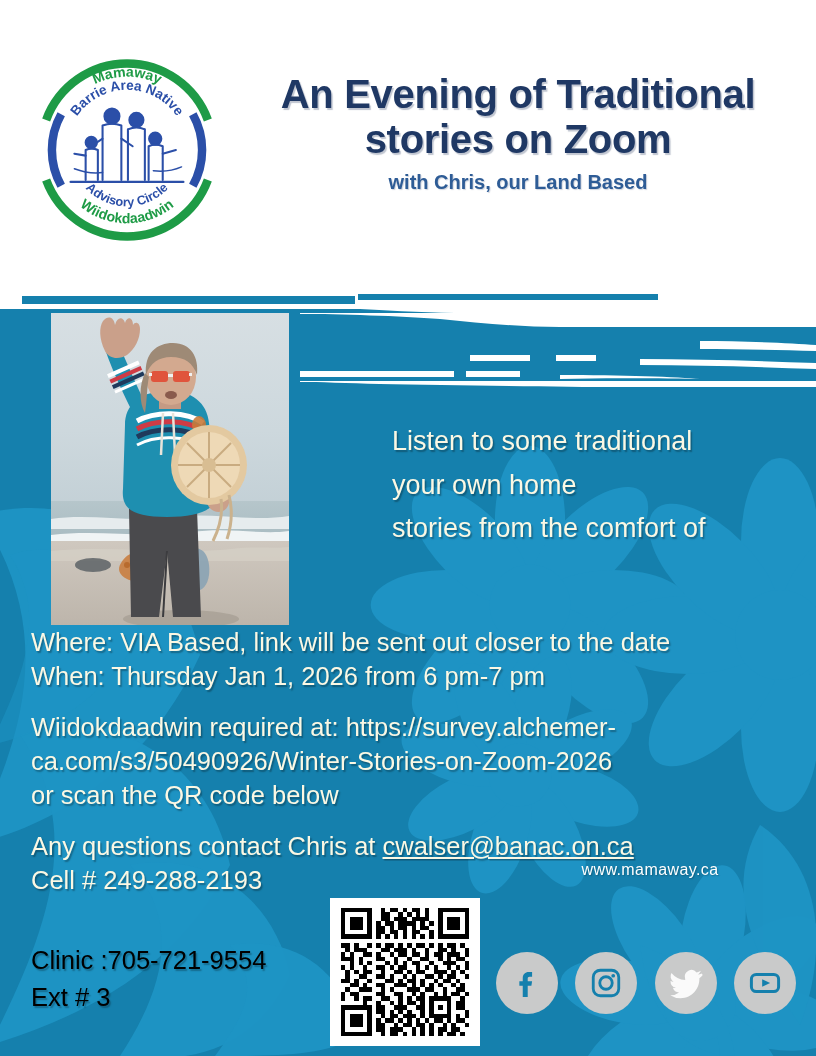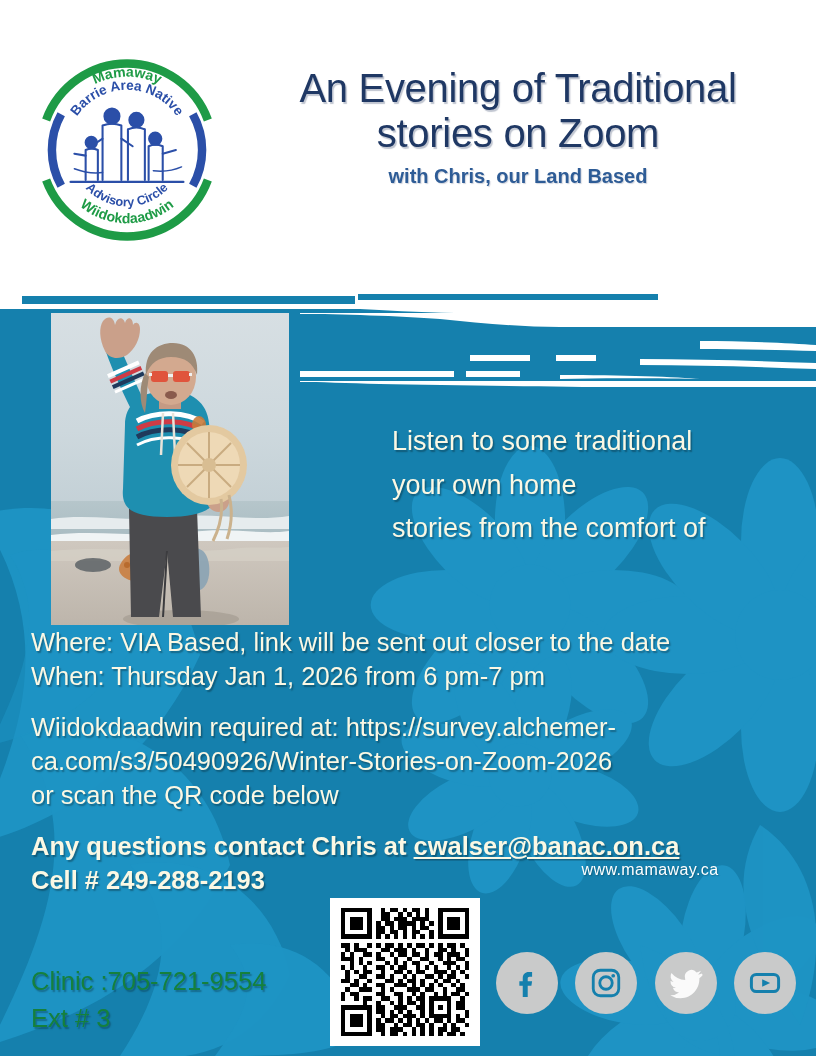--- a/index.html
+++ b/index.html
@@ -44,26 +44,26 @@
   
   .title-block {
     position: absolute;
     left: 233px;
     top: 66px;
     width: 570px;
     text-align: center;
   }
   .title-main {
     font-size: 40px;
-    font-weight: normal;
+    font-weight: bold;
     color: #1F3864;
     line-height: 1.12;
     letter-spacing: -0.3px;
     text-shadow: 1.5px 1.5px 1px rgba(140,150,170,0.55);
-    margin: 0;
+    margin: 6px;
   }
   .title-sub {
     margin-top: 8px;
     font-size: 20px;
     font-weight: bold;
     color: #2E5C96;
     line-height: 1.22;
     text-shadow: 1px 1px 1px rgba(150,160,180,0.45);
   }
 
@@ -140,34 +140,34 @@
     left: 31px;
     top: 626px;
     width: 760px;
     z-index: 9;
     color: #FBF8E4;
     font-size: 25.5px;
     line-height: 1.32;
     text-shadow: 1.5px 1.5px 1.5px rgba(0,0,0,0.30);
   }
   .details .para { margin-bottom: 18px; }
-  .details .para:last-child { margin-bottom: 12px; font-weight: bold; }
+  .details .para:last-child { margin-bottom: 12px; }
   .details .line { display: block; white-space: nowrap; }
   .email-link {
     text-decoration: underline;
     color: #FBF8E4;
   }
 
   
   .clinic {
     position: absolute;
     left: 31px;
-    top: 963px;
+    top: 942px;
     z-index: 9;
-    color: #15803d;
+    color: #000000;
     font-size: 25.5px;
     line-height: 1.44;
     text-shadow: 1.5px 1.5px 1.5px rgba(0,0,0,0.28);
   }
   .clinic .line { display: block; white-space: nowrap; }
 
   
   .qr {
     position: absolute;
     left: 330px;

